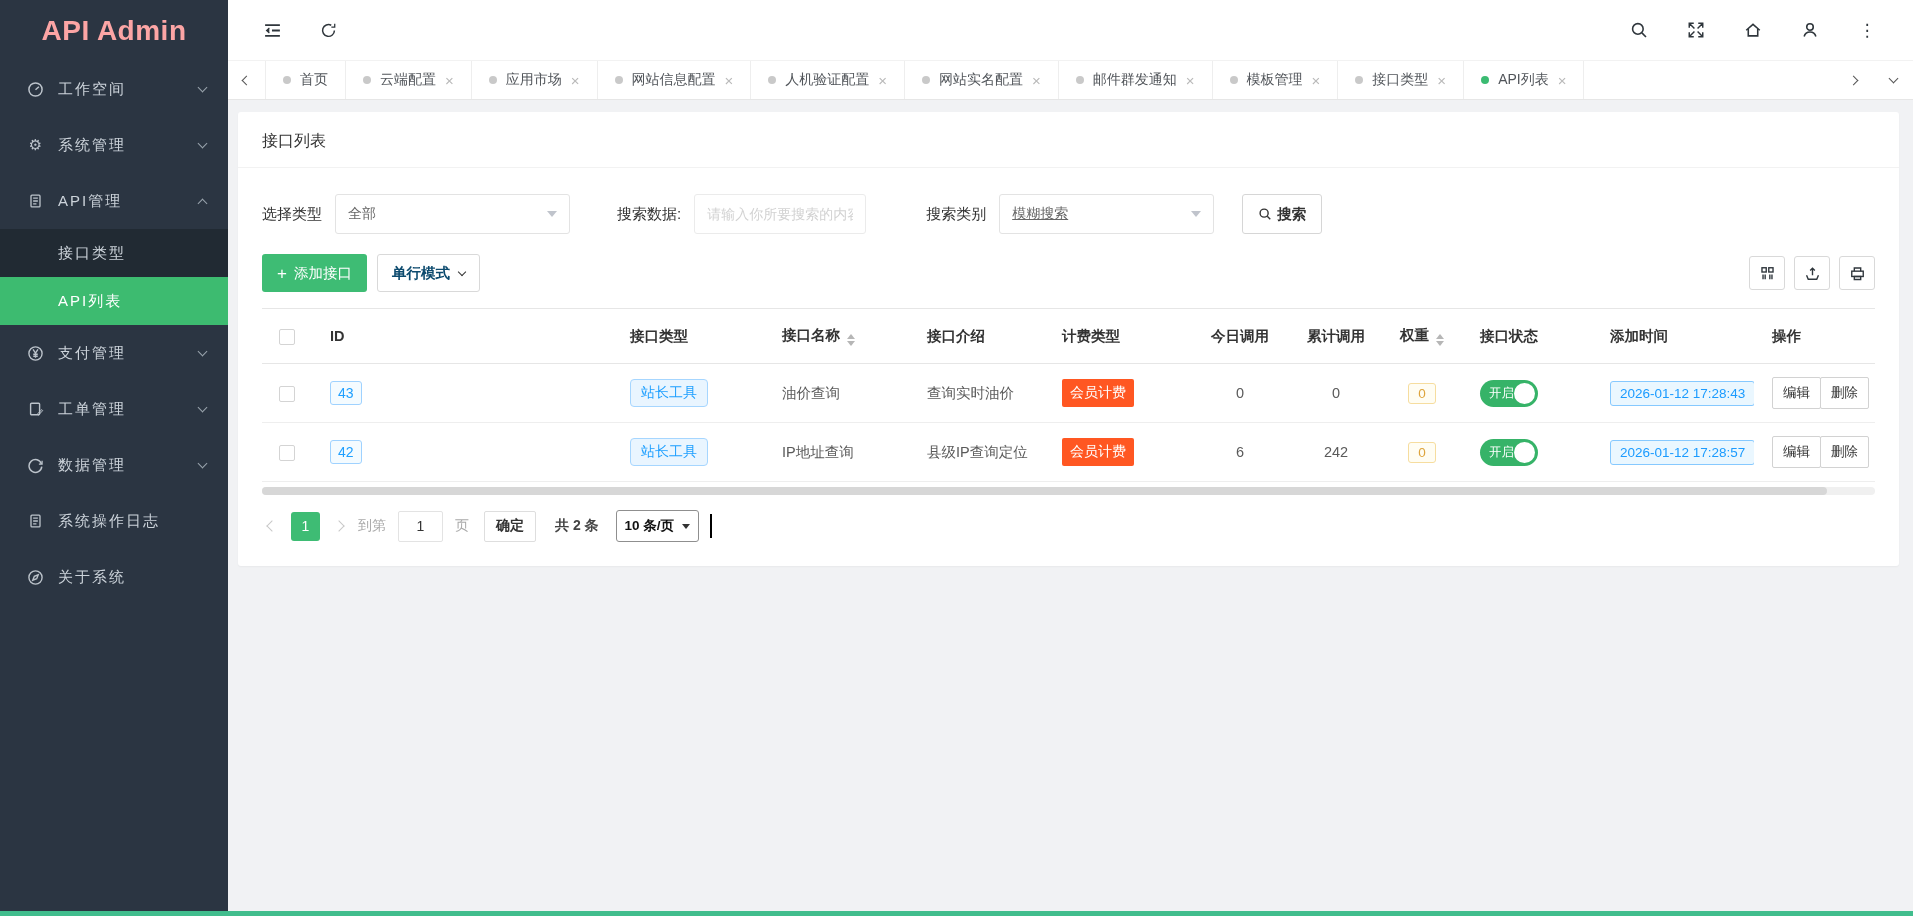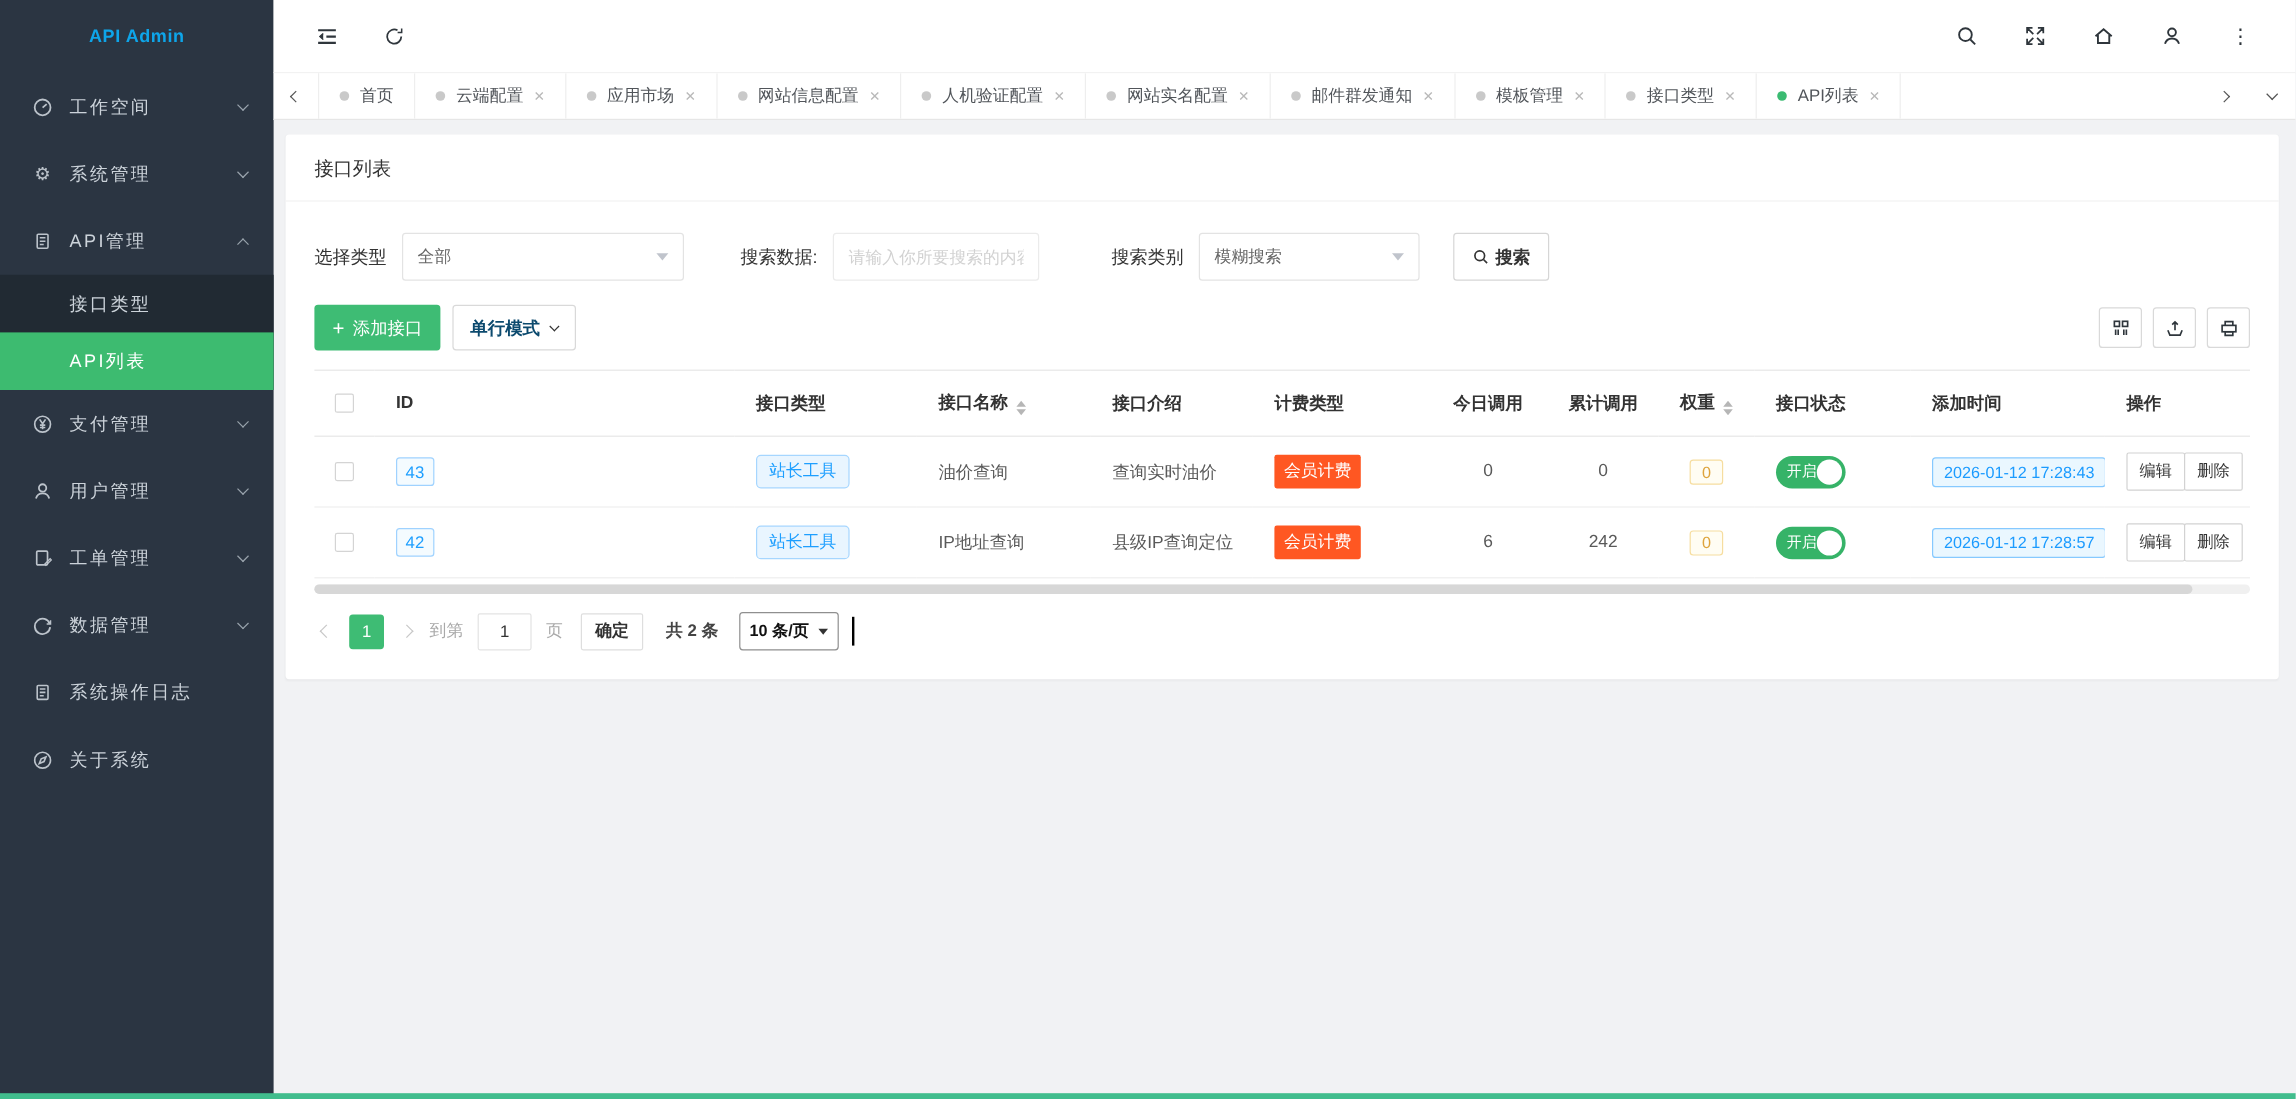--- a/index.html
+++ b/index.html
@@ -9,21 +9,21 @@
   }
   *{box-sizing:border-box; margin:0; padding:0;}
   html,body{width:1913px; height:916px; overflow:hidden;}
   body{font-family:"Liberation Sans","DejaVu Sans",sans-serif; font-size:14px; color:var(--txt);
        display:flex; background:#f1f2f4;}
   svg{display:block;}
 
   
   .sidebar{width:228px; min-width:228px; background:var(--side-bg); color:var(--side-text); height:100%;}
   .logo{height:61px; display:flex; align-items:center; justify-content:center;
-        font-size:15px; font-weight:bold; color:#0ea5e9; letter-spacing:.5px;}
+        font-size:28px; font-weight:bold; color:#fca5a5; letter-spacing:.5px;}
   .menu-item{height:56px; display:flex; align-items:center; padding:0 22px 0 27px;
              cursor:pointer; font-size:15px; position:relative;}
   .menu-item .mi-icon{width:17px; height:17px; margin-right:14px; opacity:.9; display:flex; align-items:center; justify-content:center; font-size:15px;}
   .menu-item .mi-label{flex:1; letter-spacing:2px;}
   .submenu{background:var(--side-sub);}
   .submenu-item{height:48px; display:flex; align-items:center; padding-left:58px;
                 font-size:15px; letter-spacing:2px; cursor:pointer;}
   .submenu-item.active{background:#3dbb70; color:#fff;}
   .chev{display:inline-block; width:7px; height:7px; border-right:1.6px solid currentColor;
         border-bottom:1.6px solid currentColor;}
@@ -70,21 +70,21 @@
             display:flex; align-items:center; padding:0 12px; color:#666; cursor:pointer; background:#fff;}
   .f-select .val{flex:1;}
   .caret{width:0; height:0; border-left:5px solid transparent; border-right:5px solid transparent;
          border-top:6px solid #c0c4cc;}
   .f-input{width:172px; height:40px; border:1px solid #ebebeb; border-radius:3px;
            padding:0 12px; font-size:14px; color:#333; outline:none;}
   .f-input::placeholder{color:#d2d2d2;}
   .gap-lg{width:47px;} .gap-md{width:60px;} .gap-sm{width:28px;}
   .btn-search{height:40px; padding:0 15px; background:#fff; border:1px solid #d6d6d6; border-radius:3px;
               display:flex; align-items:center; gap:5px; font-size:14.5px; font-weight:bold; color:#333; cursor:pointer;}
-  .f-select.narrow{width:184px;}
+  .f-select.narrow{width:215px;text-decoration:underline;}
 
   .toolbar{display:flex; align-items:center; padding:18px 24px 16px; gap:10px;}
   .btn-add{height:38px; padding:0 15px; background:#3ebc74; color:#fff; border:none; border-radius:3px;
            font-size:14.5px; display:flex; align-items:center; gap:7px; cursor:pointer;}
   .btn-add .plus{font-size:17px; line-height:1;}
   .btn-mode{height:38px; padding:0 14px; background:#fff; border:1px solid #d9d9d9; border-radius:3px;
             font-size:14.5px; font-weight:bold; color:#0c4a6e; display:flex; align-items:center; gap:9px; cursor:pointer;}
   .btn-mode .chev{width:6px; height:6px; color:#333;}
   .tool-right{margin-left:auto; display:flex; gap:9px;}
   .icon-btn{width:36px; height:34px; background:#fff; border:1px solid #d9d9d9; border-radius:3px;
@@ -186,30 +186,20 @@
       <span class="mi-icon">
         <svg width="17" height="17" viewBox="0 0 16 16" fill="none" stroke="currentColor" stroke-width="1.3">
             <circle cx="8" cy="8" r="6.2"></circle>
             <path d="M5.7 4.2 8 7.6l2.3-3.4M8 7.6V12M5.9 8.7h4.2M5.9 10.6h4.2"></path>
           </svg>
       </span>
       <span class="mi-label">支付管理</span>
       <span class="chev down side-chev"></span>
     </div>
 
-    <div class="menu-item">
-      <span class="mi-icon">
-        <svg width="17" height="17" viewBox="0 0 16 16" fill="none" stroke="currentColor" stroke-width="1.4">
-            <circle cx="8" cy="5.3" r="2.9"></circle>
-            <path d="M2.8 13.6c.8-3 3.2-4 5.2-4s4.4 1 5.2 4"></path>
-          </svg>
-      </span>
-      <span class="mi-label">用户管理</span>
-      <span class="chev down side-chev"></span>
-    </div>
 
     <div class="menu-item">
       <span class="mi-icon">
         <svg width="16" height="16" viewBox="0 0 16 16" fill="none" stroke="currentColor" stroke-width="1.4">
             <rect x="2.6" y="2.2" width="9" height="11.6" rx="1"></rect>
             <path d="M9.2 13.2 13.8 8.6l1 1-4.6 4.6z" stroke-width="1"></path>
           </svg>
       </span>
       <span class="mi-label">工单管理</span>
       <span class="chev down side-chev"></span>

